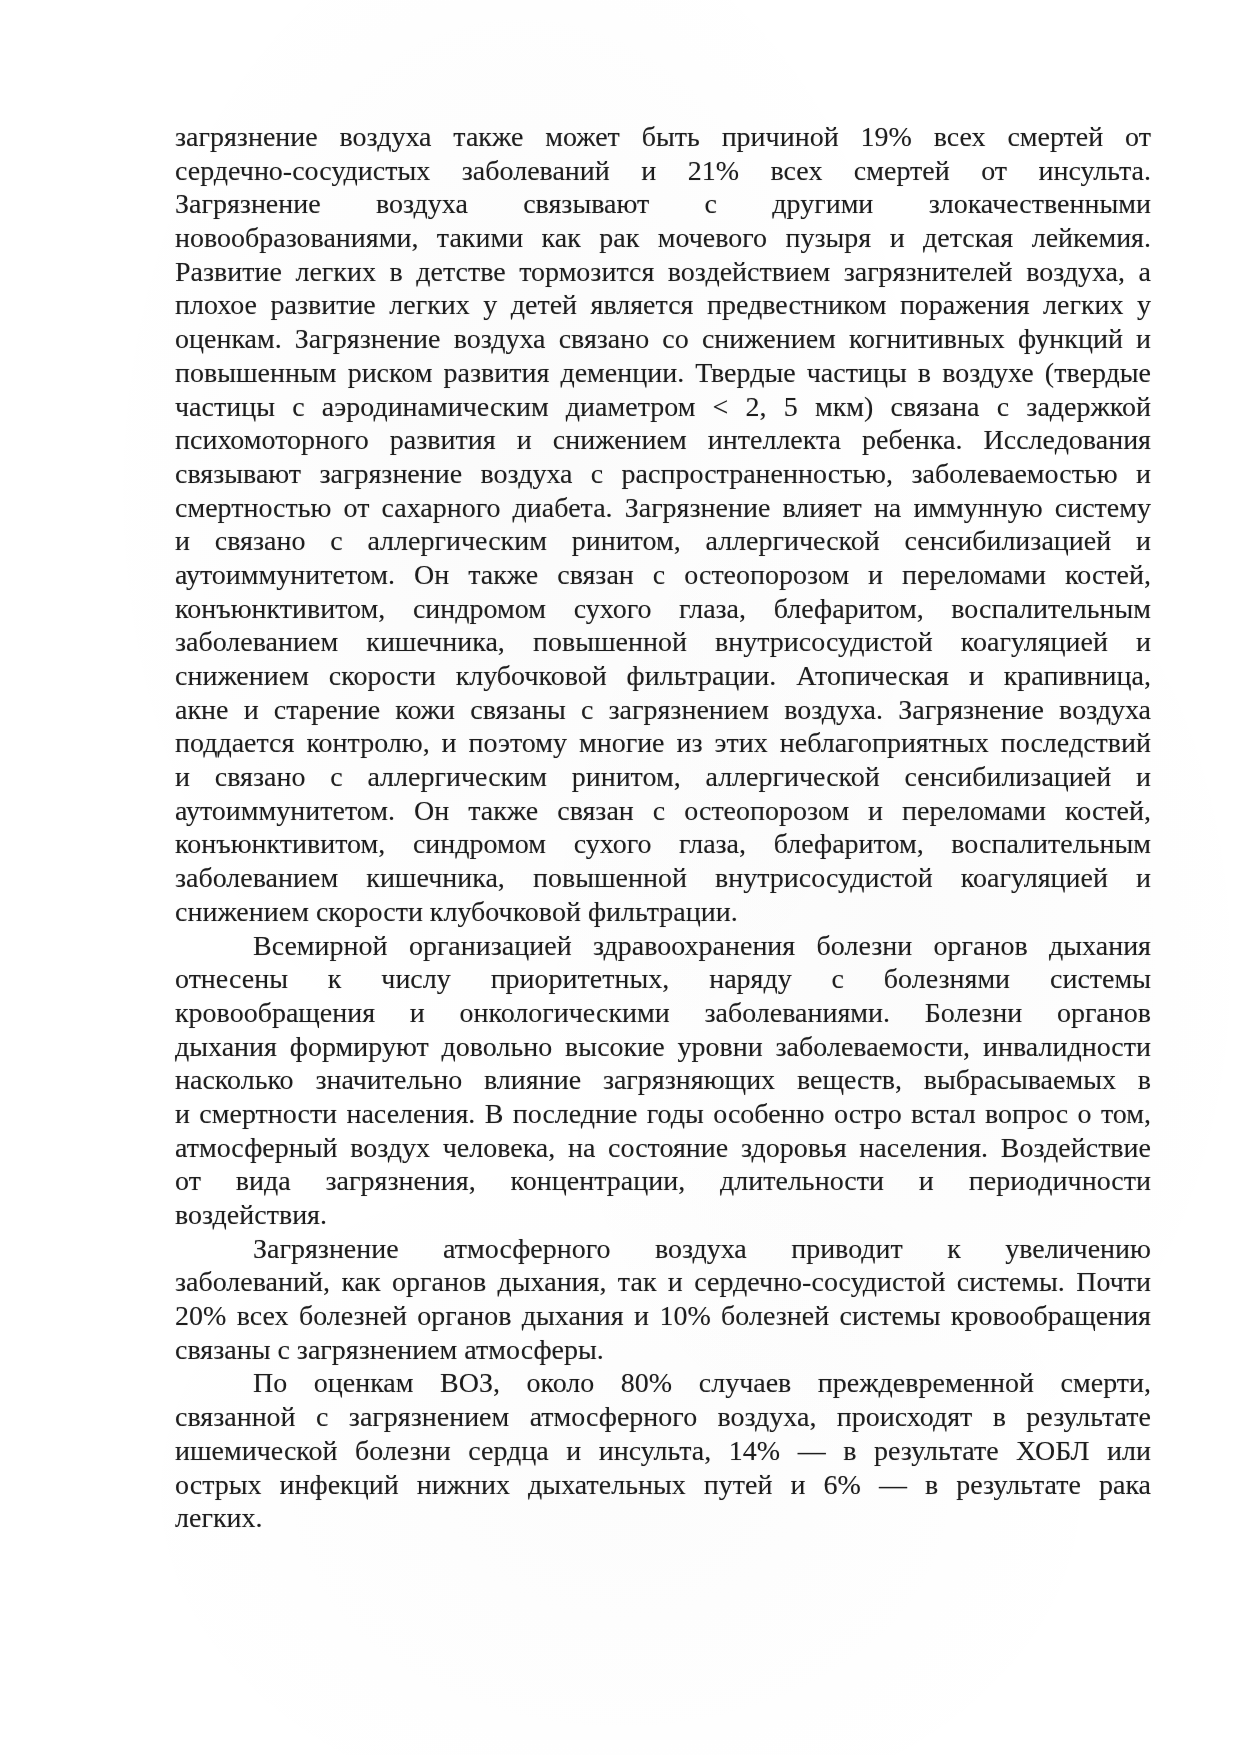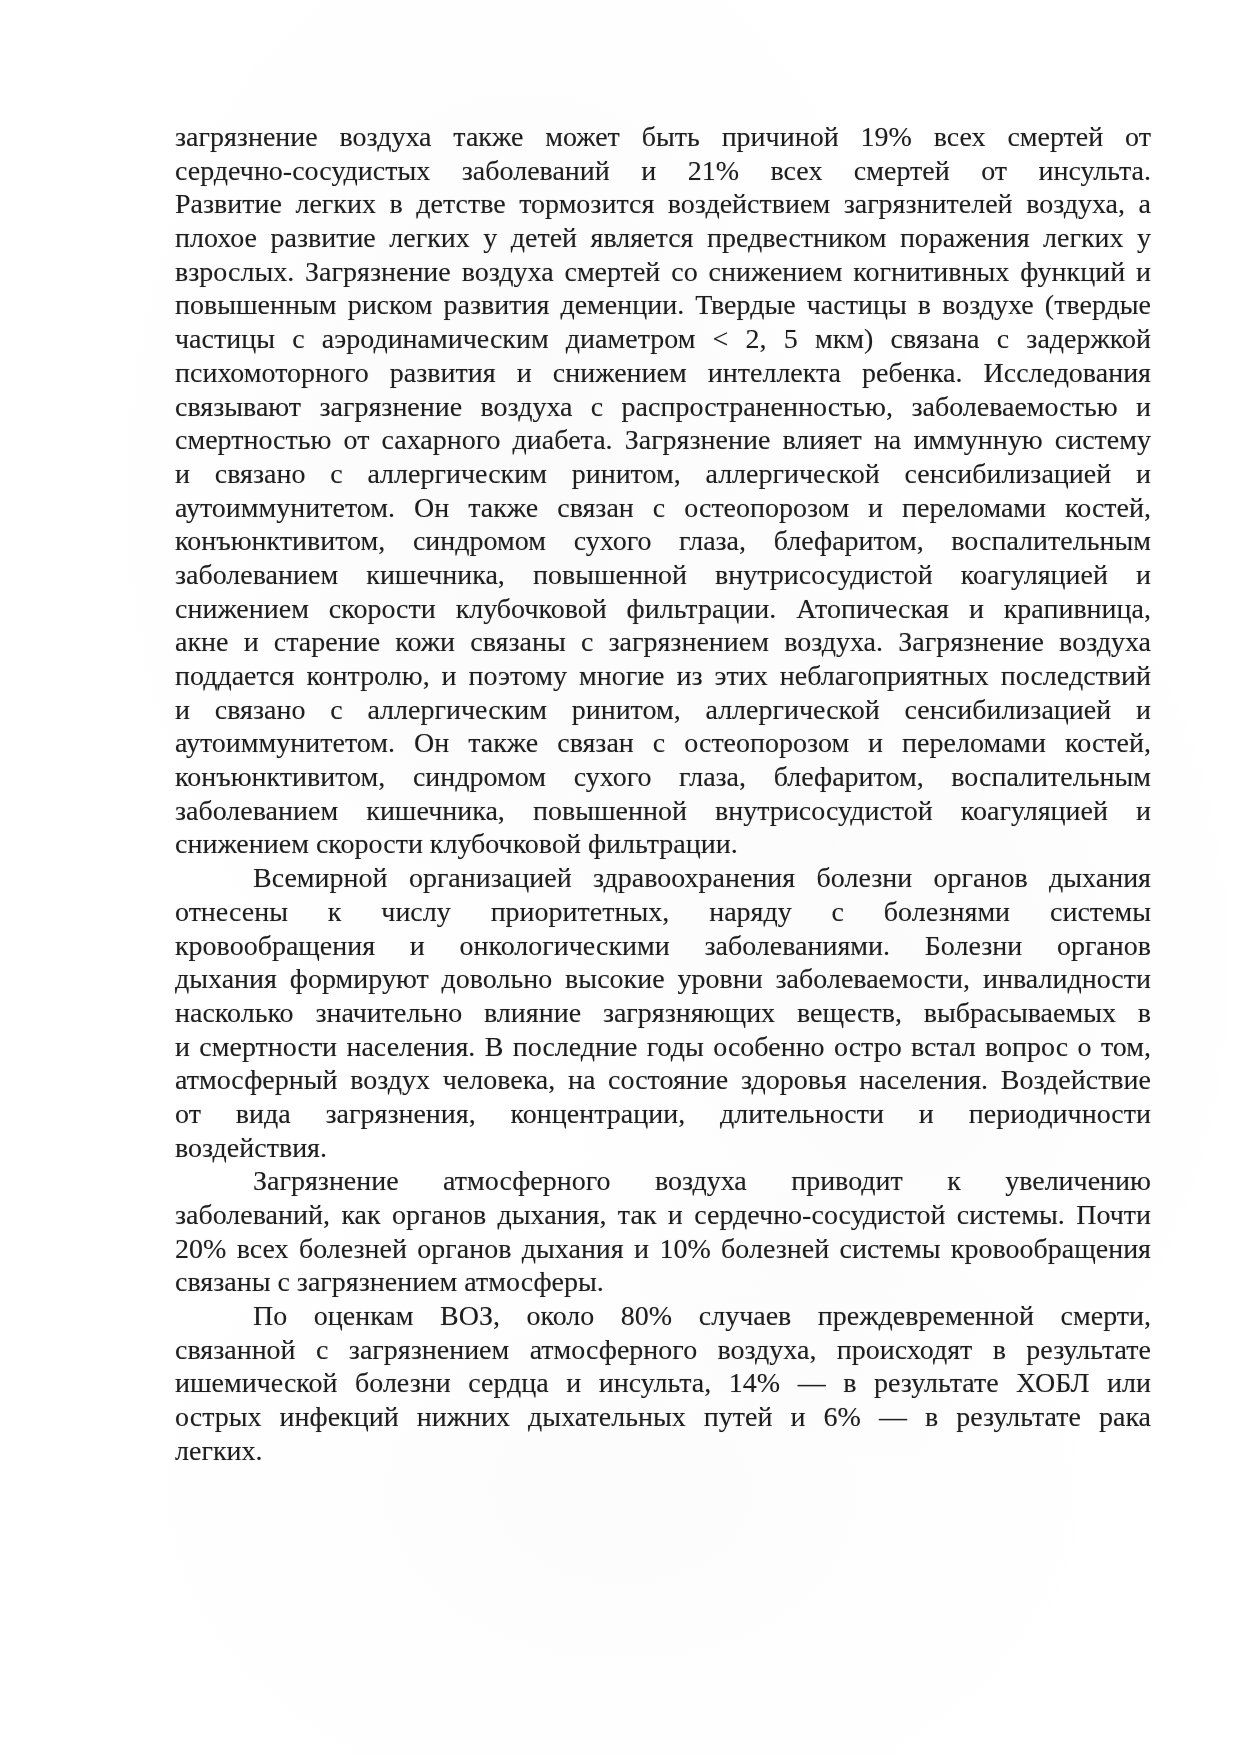--- a/index.html
+++ b/index.html
@@ -50,23 +50,25 @@
   }
 </style>
 </head>
 <body>
 
 <div class="page">
   <div class="text-block">
       <div class="paragraph">
         <div class="line">загрязнение воздуха также может быть причиной 19% всех смертей от</div>
         <div class="line">сердечно-сосудистых заболеваний и 21% всех смертей от инсульта.</div>
+        <div class="line">Загрязнение воздуха связывают с другими злокачественными</div>
+        <div class="line">новообразованиями, такими как рак мочевого пузыря и детская лейкемия.</div>
         <div class="line">Развитие легких в детстве тормозится воздействием загрязнителей воздуха, а</div>
         <div class="line">плохое развитие легких у детей является предвестником поражения легких у</div>
-        <div class="line">взрослых. Загрязнение воздуха смертей со снижением когнитивных функций и</div>
+        <div class="line">оценкам. Загрязнение воздуха связано со снижением когнитивных функций и</div>
         <div class="line">повышенным риском развития деменции. Твердые частицы в воздухе (твердые</div>
         <div class="line">частицы с аэродинамическим диаметром &lt; 2, 5 мкм) связана с задержкой</div>
         <div class="line">психомоторного развития и снижением интеллекта ребенка. Исследования</div>
         <div class="line">связывают загрязнение воздуха с распространенностью, заболеваемостью и</div>
         <div class="line">смертностью от сахарного диабета. Загрязнение влияет на иммунную систему</div>
         <div class="line">и связано с аллергическим ринитом, аллергической сенсибилизацией и</div>
         <div class="line">аутоиммунитетом. Он также связан с остеопорозом и переломами костей,</div>
         <div class="line">конъюнктивитом, синдромом сухого глаза, блефаритом, воспалительным</div>
         <div class="line">заболеванием кишечника, повышенной внутрисосудистой коагуляцией и</div>
         <div class="line">снижением скорости клубочковой фильтрации. Атопическая и крапивница,</div>

